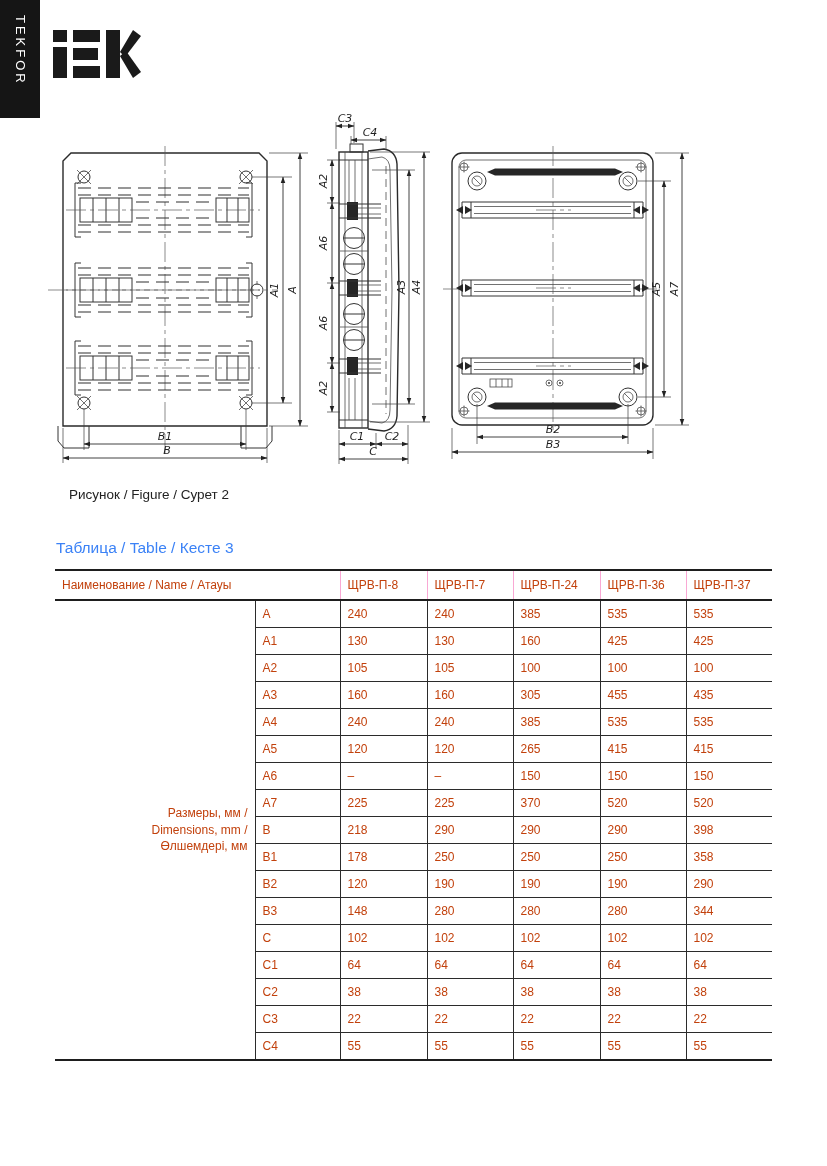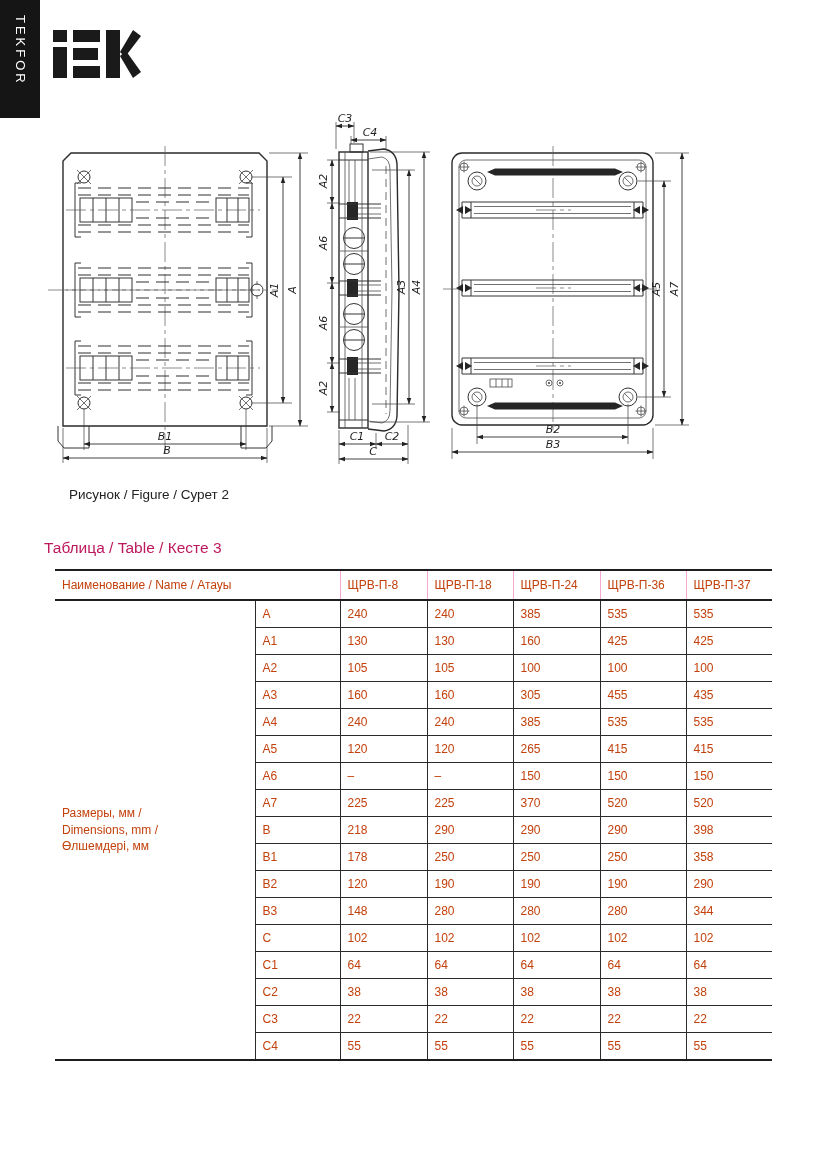--- a/index.html
+++ b/index.html
@@ -13,21 +13,21 @@
     display:flex;justify-content:center;align-items:flex-start;
   }
   .brandbar span{
     writing-mode:vertical-rl;color:#ffffff;font-size:13px;letter-spacing:3px;
     padding-top:15px;font-family:"Liberation Sans",sans-serif;
   }
   .logo{position:absolute;left:53px;top:30px;}
   
   .figure-svg{position:absolute;left:44px;top:104px;}
   .figure-caption{position:absolute;left:56px;top:487px;font-size:13.5px;color:#222;margin-left:13px;}
-  .table-caption{position:absolute;left:44px;top:539px;font-size:15.5px;color:#be185d;}
+  .table-caption{position:absolute;left:56px;top:539px;font-size:15.5px;color:#3b82f6;}
   
   .ln  {stroke:#343434;stroke-width:1;fill:none;}
   .ln2 {stroke:#2a2a2a;stroke-width:1.4;fill:none;}
   .thin{stroke:#4c4c4c;stroke-width:0.8;fill:none;}
   .cl  {stroke:#5a5a5a;stroke-width:0.7;fill:none;stroke-dasharray:20 4 4 4;}
   .dsh {stroke:#303030;stroke-width:1.1;fill:none;stroke-dasharray:13 7;}
   .dim {stroke:#2c2c2c;stroke-width:0.9;fill:none;marker-start:url(#ar);marker-end:url(#ar);}
   .ext {stroke:#3c3c3c;stroke-width:0.7;fill:none;}
   .blk {fill:#262626;}
   text.dl{font-family:"DejaVu Sans",sans-serif;font-style:italic;font-size:11px;fill:#1f1f1f;}
@@ -41,20 +41,21 @@
     border-top:2.5px solid #1e1e1e;border-bottom:2px solid #1e1e1e;
     height:24px;text-align:left;vertical-align:middle;padding:2px 7px;
   }
   th.name-h{font-weight:400;}
   th.model-h{font-weight:400;border-left:1px solid #f9a8d4;}
   .dim-table tbody td{height:22px;vertical-align:middle;padding:2px 7px;}
   td.dim-cell,td.val-cell{border-left:1px solid #2b2b2b;border-bottom:1px solid #2b2b2b;}
   td.group-cell{
     vertical-align:top;padding-top:5px;line-height:1.38;
     border-bottom:2.5px solid #1e1e1e;
+    text-align:right;
   }
   .dim-table tbody tr:last-child td{border-bottom:2.5px solid #1e1e1e;}
 </style>
 </head>
 <body>
 
 <div class="brandbar">
   <span>TEKFOR</span>
 </div>
 
@@ -308,21 +309,21 @@
     <col style="width:86px">
       <col style="width:87px">
       <col style="width:86px">
       <col style="width:86px">
   </colgroup>
   <thead>
     <tr>
       <th class="name-h" colspan="2">Наименование / Name / Атауы</th>
 
     <th class="model-h">ЩРВ-П-8</th>
-        <th class="model-h">ЩРВ-П-18</th>
+        <th class="model-h">ЩРВ-П-7</th>
         <th class="model-h">ЩРВ-П-24</th>
         <th class="model-h">ЩРВ-П-36</th>
         <th class="model-h">ЩРВ-П-37</th>
       </tr>
   </thead>
   <tbody>
 
   <tr>
         <td class="group-cell" rowspan="17">
           <div>Размеры, мм /</div>

